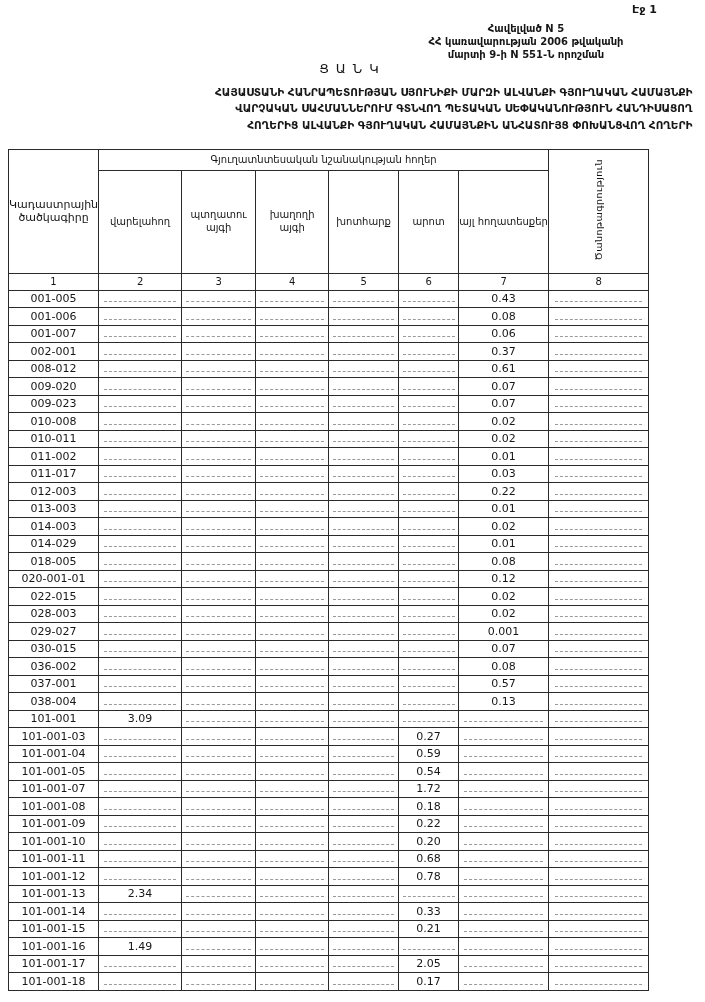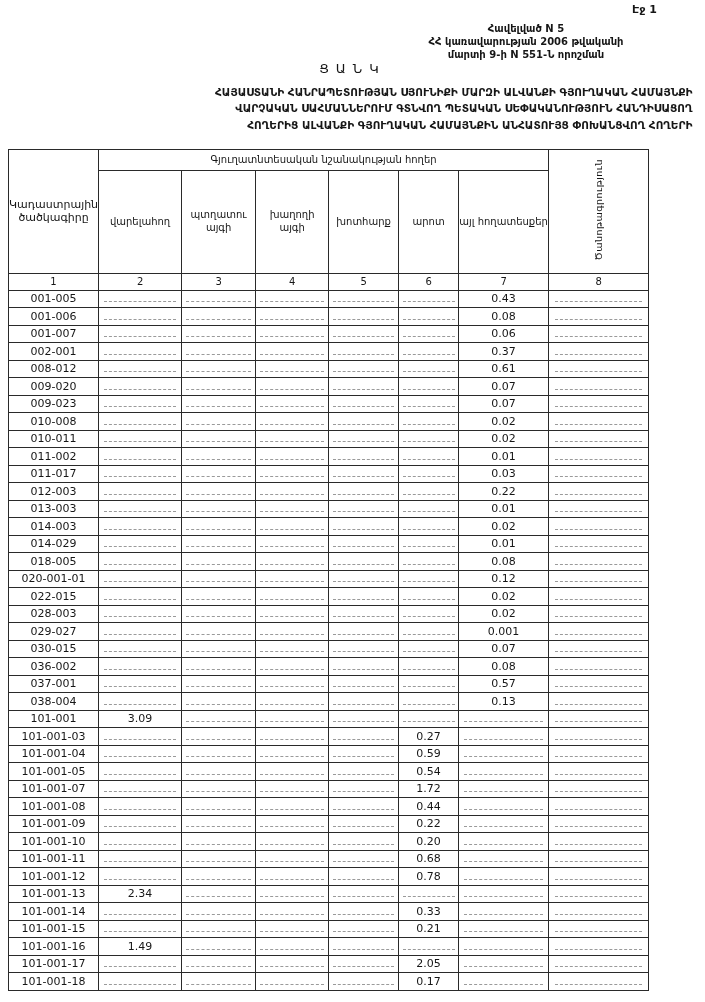--- a/index.html
+++ b/index.html
@@ -392,21 +392,21 @@
           <td>1.72</td>
           <td><span class="leader"></span></td>
           <td><span class="leader"></span></td>
         </tr>
         <tr>
           <td>101-001-08</td>
           <td><span class="leader"></span></td>
           <td><span class="leader"></span></td>
           <td><span class="leader"></span></td>
           <td><span class="leader"></span></td>
-          <td>0.44</td>
+          <td>0.18</td>
           <td><span class="leader"></span></td>
           <td><span class="leader"></span></td>
         </tr>
         <tr>
           <td>101-001-09</td>
           <td><span class="leader"></span></td>
           <td><span class="leader"></span></td>
           <td><span class="leader"></span></td>
           <td><span class="leader"></span></td>
           <td>0.22</td>

